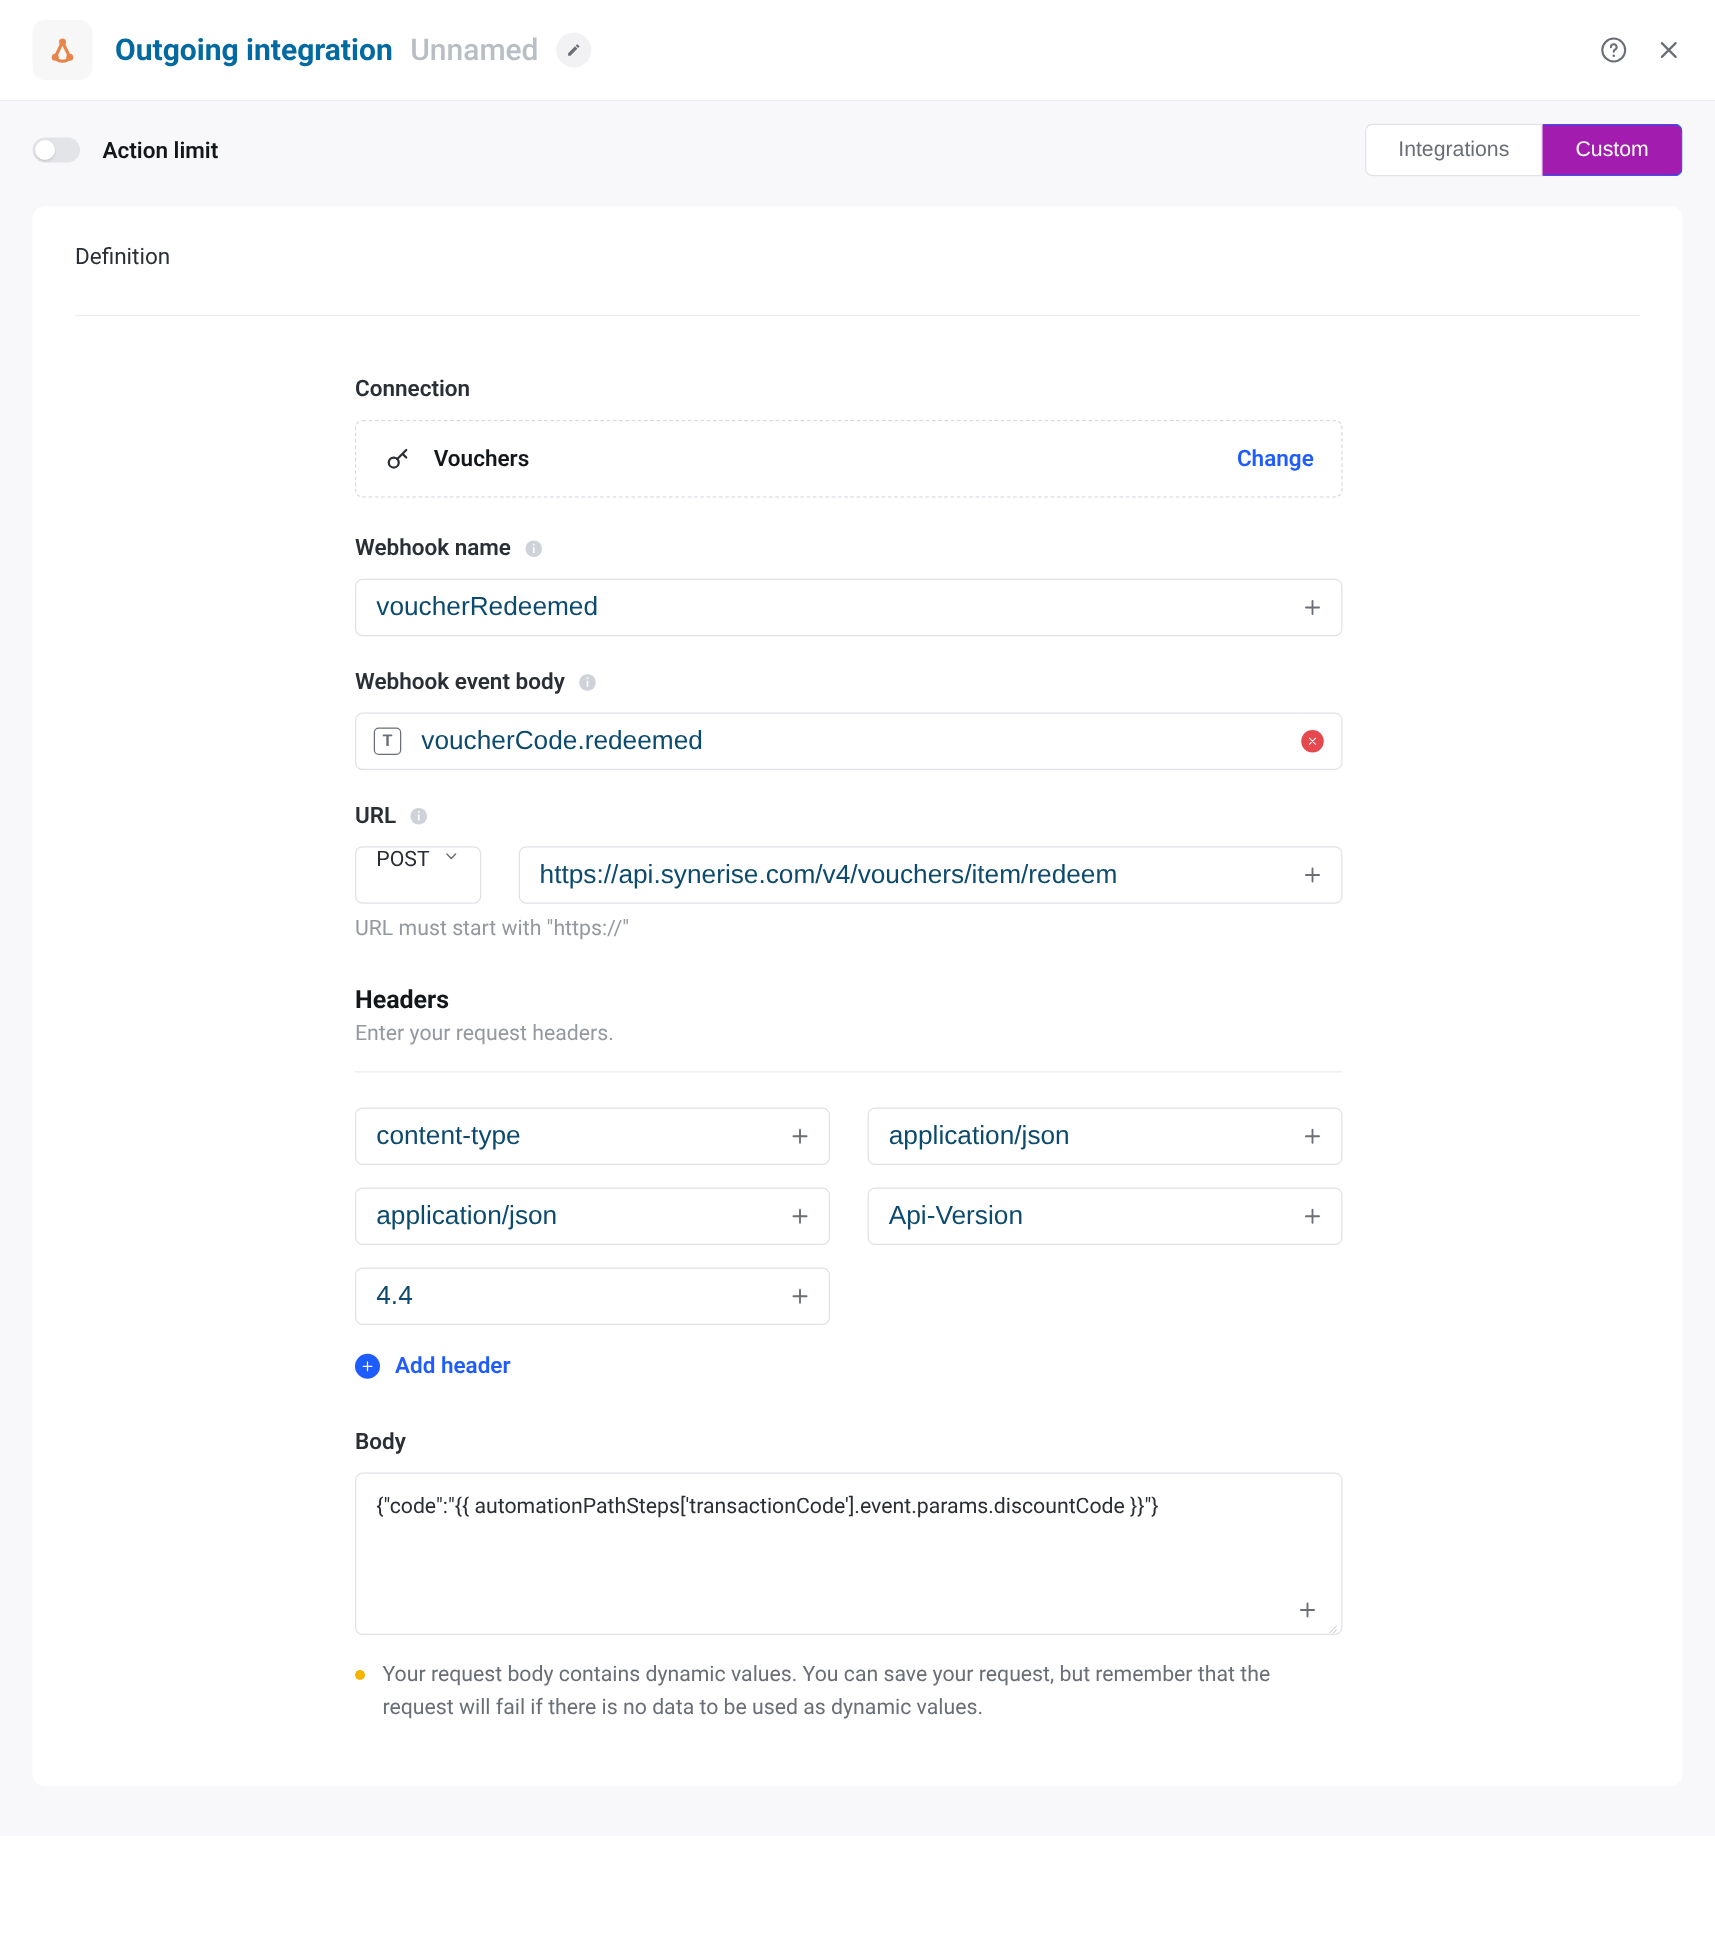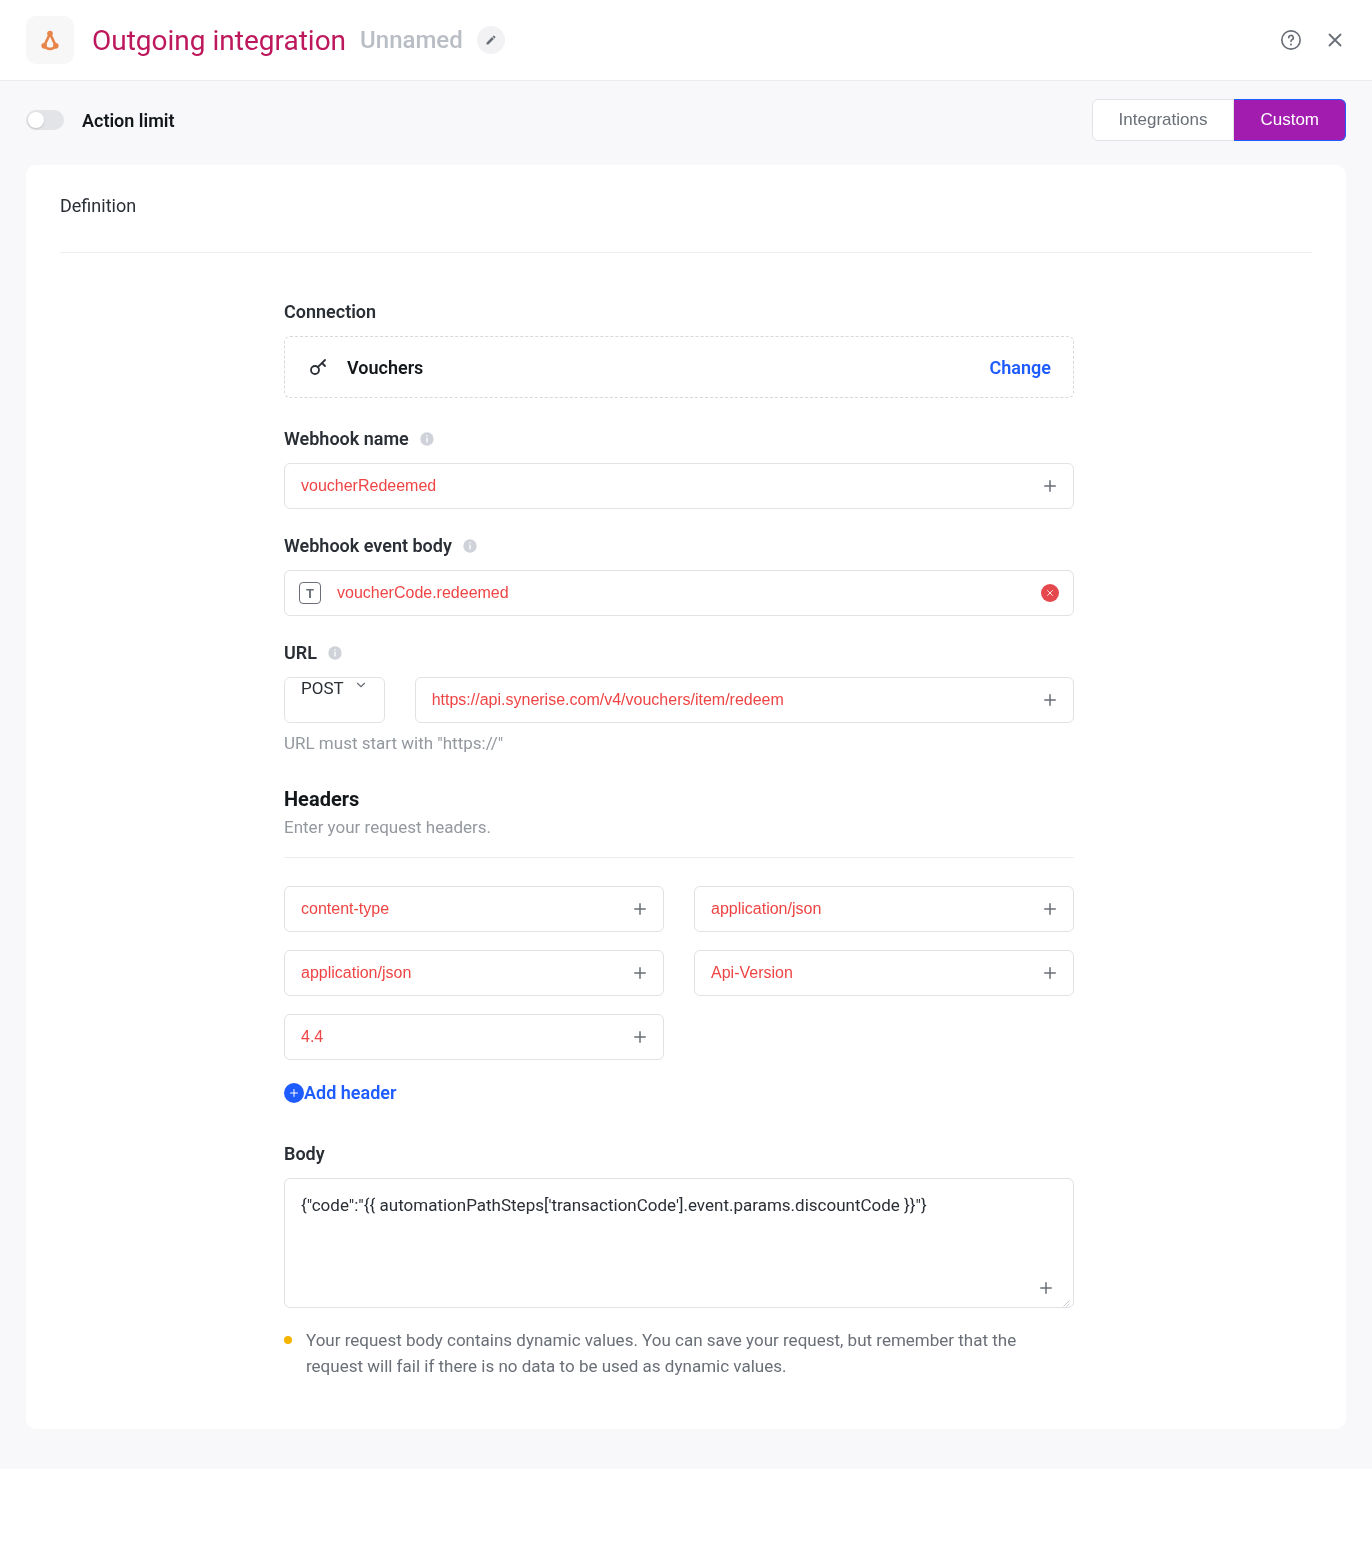--- a/index.html
+++ b/index.html
@@ -16,21 +16,21 @@
     border-bottom: 1px solid #ececef;
   }
   .app-icon {
     width: 48px; height: 48px;
     border-radius: 10px;
     background: #f7f7f8;
     display: flex; align-items: center; justify-content: center;
     margin-right: 18px;
   }
   .app-icon svg { width: 28px; height: 28px; }
-  .title { font-size: 28px; font-weight: 400; color: #be185d; margin-right: 14px; }
+  .title { font-size: 24px; font-weight: 700; color: #0369a1; margin-right: 14px; }
   .subtitle { font-size: 24px; font-weight: 500; color: #b9bdc4; margin-right: 14px; }
   .edit-btn {
     width: 28px; height: 28px; border-radius: 50%;
     background: #f2f2f4; display: flex; align-items: center; justify-content: center;
     cursor: pointer;
   }
   .edit-btn svg { width: 12px; height: 12px; color: #6a6f77; }
   .header-right { margin-left: auto; display: flex; align-items: center; gap: 22px; }
   .hdr-ico { width: 22px; height: 22px; color: #6a6f77; cursor: pointer; display:flex; align-items:center; justify-content:center;}
   .hdr-ico svg { width: 22px; height: 22px; }
@@ -76,21 +76,21 @@
   }
   .key-ico { width:24px; height:24px; margin-right: 16px; color:#2a2e35;}
   .conn-name { font-size: 18px; font-weight: 600; }
   .change-link { margin-left:auto; color:#1f5cff; font-size:18px; font-weight:600; cursor:pointer; }
 
   .field {
     border:1px solid #e0e2e6; border-radius:6px; display:flex; align-items:center;
     padding: 0 14px; height: 46px; margin-bottom: 26px; background:#fff;
   }
   .field input {
-    flex:1; border:0; outline:0; font-size:16px; color:#ef4444; background:transparent; height:100%;
+    flex:1; border:0; outline:0; font-size:21px; color:#0c4a6e; background:transparent; height:100%;
   }
   .plus { width:18px; height:18px; color:#6a6f77; cursor:pointer; flex-shrink:0;}
   .plus svg, .key-ico svg, .info-ico svg, .clear-ico svg, .t-ico svg { width:100%; height:100%; display:block;}
   .t-ico {
     width:22px; height:22px; border:1.5px solid #6a6f77; border-radius:4px;
     display:flex; align-items:center; justify-content:center; margin-right:14px;
     font-size:13px; font-weight:700; color:#6a6f77; flex-shrink:0;
   }
   .clear-ico { width:18px; height:18px; color:#fff; background:#e5484d; border-radius:50%; cursor:pointer; margin-left:10px; display:flex;align-items:center;justify-content:center;}
   .clear-ico svg{width:10px;height:10px;}
@@ -104,21 +104,21 @@
   .url-input { flex:1; }
   .hint { color:#94989f; font-size:17px; margin-bottom: 34px;}
 
   .section-title { font-size: 20px; font-weight:700; margin-bottom:6px;}
   .section-sub { color:#94989f; font-size:17px; margin-bottom: 20px;}
   .hr2 { height:1px; background:#ededf0; margin-bottom: 28px;}
 
   .hdr-grid { display:grid; grid-template-columns: 1fr 1fr; gap: 18px 30px; margin-bottom: 22px;}
   .hdr-grid .field { margin-bottom:0; }
 
-  .add-row { display:flex; align-items:center; color:#1f5cff; font-size:18px; font-weight:600; cursor:pointer; margin-bottom: 40px;}
+  .add-row { display:flex; align-items:center; gap:12px; color:#1f5cff; font-size:18px; font-weight:600; cursor:pointer; margin-bottom: 40px;}
   .add-row .circ { width:20px;height:20px;border-radius:50%;background:#1f5cff;display:flex;align-items:center;justify-content:center;}
   .add-row .circ svg{width:12px;height:12px;color:#fff;}
 
   .body-box {
     border:1px solid #e0e2e6; border-radius:6px; padding: 14px; min-height: 130px;
     position:relative; margin-bottom: 20px;
   }
   .body-box textarea {
     width:100%; height: 96px; border:0; outline:0; resize:none; font-size:17px; color:#2a2e35;
     font-family: inherit;

